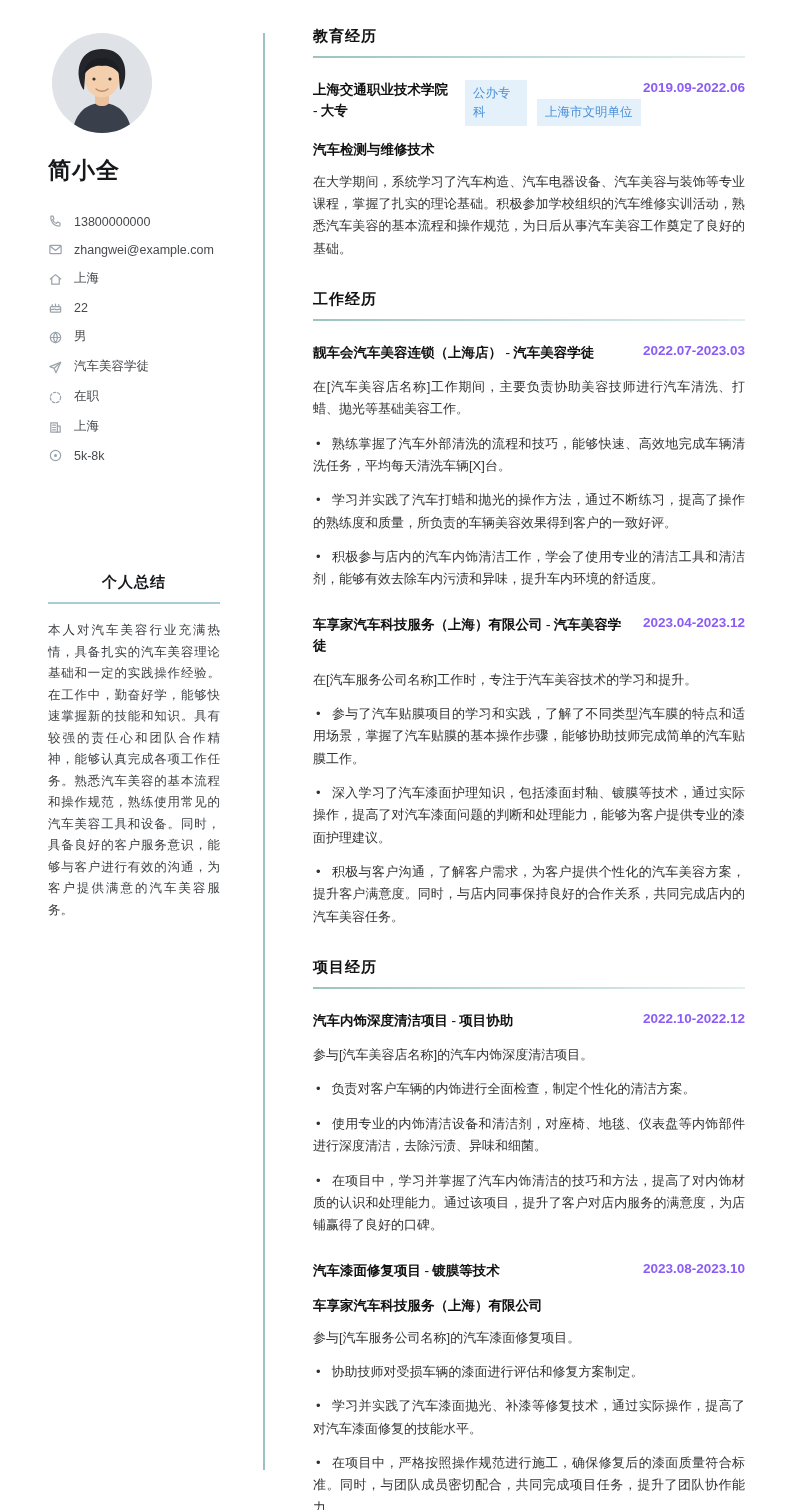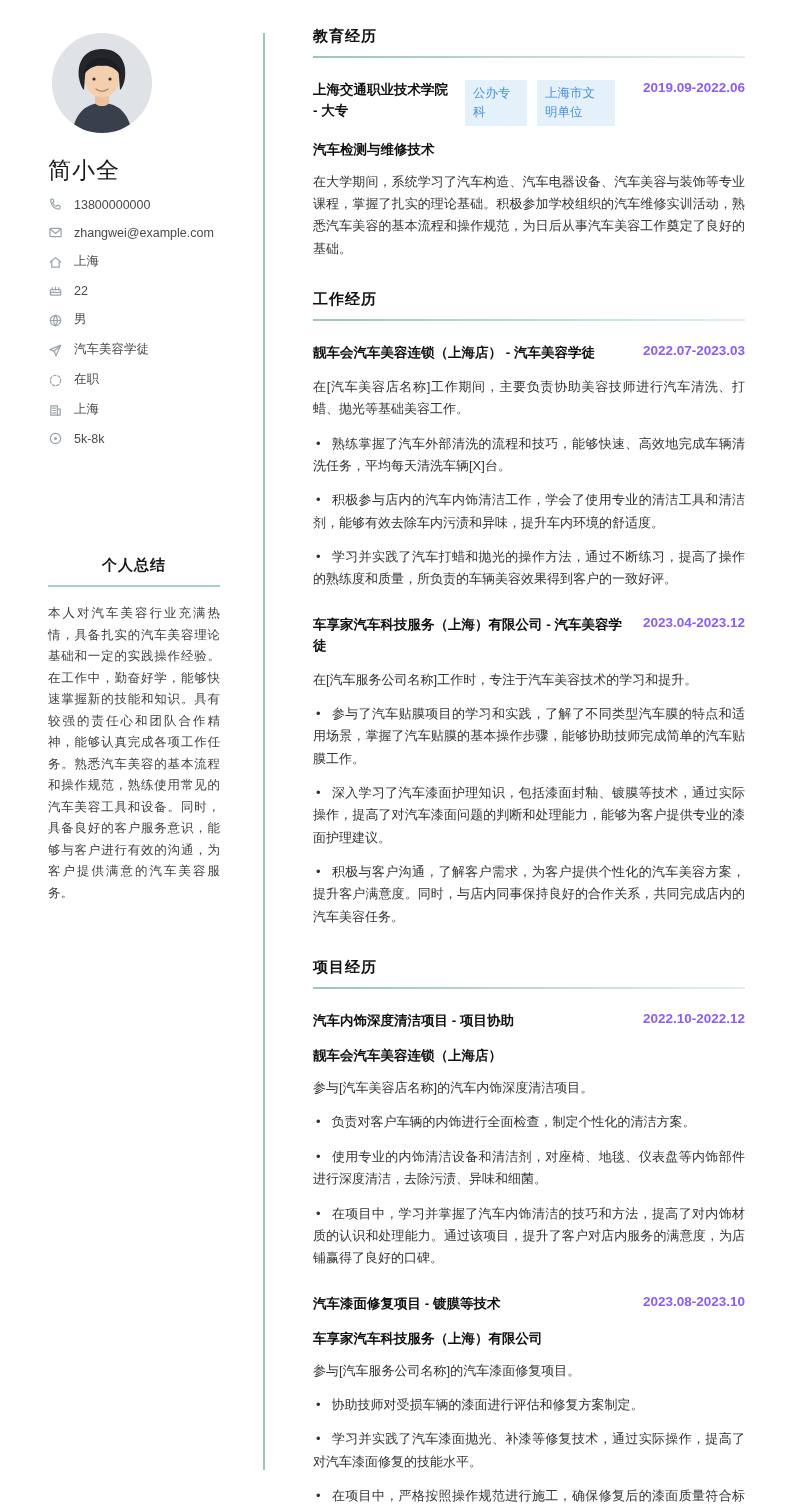--- a/index.html
+++ b/index.html
@@ -10,49 +10,49 @@
   }
   .page { display:flex; width:794px; height:1510px; position:relative; }
 
   
   .sidebar { width:264px; padding:33px 20px 0 48px; flex-shrink:0; }
   .divider { position:absolute; left:263px; top:33px; width:2px; height:1437px; background:#9cc4bf; }
 
   .avatar { width:100px; height:100px; border-radius:50%; overflow:hidden; margin:0 0 22px 4px; background:#e3e6ea; }
   .avatar svg { display:block; }
 
-  .name { font-size:23px; font-weight:normal; color:#16181a; margin:0 0 11px 0; letter-spacing:1px; }
+  .name { font-size:23px; font-weight:bold; color:#16181a; margin:0 0 28px 0; letter-spacing:1px; }
 
   .contact-item { display:flex; align-items:flex-end; margin-bottom:13px; font-size:12.5px; color:#46494d; }
   .contact-item .cicon { width:15px; height:15px; margin-right:11px; flex-shrink:0; display:inline-flex; }
   .contact-item .cicon svg { width:15px; height:15px; stroke:#9aa3ab; fill:none; stroke-width:1.3; stroke-linecap:round; stroke-linejoin:round; }
 
   .summary { margin-top:110px; width:172px; }
   .side-heading { font-size:15px; font-weight:bold; color:#16181a; padding-bottom:10px;
     border-bottom:2px solid #a9cdd2; letter-spacing:1px;text-align:center; }
   .summary-text { margin-top:16px; font-size:12.5px; line-height:1.72; color:#3c3f42; text-align:justify; }
 
   
   .main { flex:1; padding:27px 49px 0 49px; }
   .section { margin-top:30px; }
   .section:first-child { margin-top:0; }
   .sec-head { font-size:15px; font-weight:bold; color:#111; padding-bottom:10px; letter-spacing:1px;
     border-bottom:2px solid transparent;
     border-image:linear-gradient(to right,#9cc4bf,#e2efee) 1; }
   .sec-body { margin-top:22px; }
 
   .entry-header { display:flex; align-items:flex-start; }
-  .entry-title { font-size:13.5px; font-weight:bold; color:#111; line-height:1.55; padding-right:10px; }
+  .entry-title { font-size:13.5px; font-weight:bold; color:#111; line-height:1.55; padding-right:10px;font-family:Liberation Serif, serif; }
   .entry-date { margin-left:auto; font-size:13.5px; font-weight:bold; color:#8b5cf6; white-space:nowrap; }
 
   .edu-school { width:150px; flex-shrink:0; }
   .tags { display:flex; gap:10px; margin-left:2px; align-items:flex-end; }
   .tag { background:#e4f1fb; color:#4a90d9; font-size:12.5px; line-height:1.5; padding:4px 8px; }
   .tag.t1 { width:62px; }
-  .tag.t2 { width:78px; }
+  .tag.t2 { width:104px; }
 
   .sub-title { font-size:13.5px; font-weight:bold; color:#111; margin-top:15px; }
   .para { font-size:13px; line-height:1.72; color:#333; margin-top:12px; text-align:justify; }
   .bullet { font-size:13px; line-height:1.72; color:#333; margin-top:12px; text-align:justify; }
   .bullet .dot::before { content:"•"; font-size:13px; margin:0 11px 0 3px; color:#333; }
 
   .entry + .entry { margin-top:24px; }
 </style>
 </head>
 <body>
@@ -186,22 +186,22 @@
     <div class="section">
       <div class="sec-head">工作经历</div>
       <div class="sec-body">
         <div class="entry">
           <div class="entry-header">
             <div class="entry-title">靓车会汽车美容连锁（上海店） - 汽车美容学徒</div>
             <div class="entry-date">2022.07-2023.03</div>
           </div>
           <div class="para">在[汽车美容店名称]工作期间，主要负责协助美容技师进行汽车清洗、打蜡、抛光等基础美容工作。</div>
           <div class="bullet"><span class="dot"></span><span>熟练掌握了汽车外部清洗的流程和技巧，能够快速、高效地完成车辆清洗任务，平均每天清洗车辆[X]台。</span></div>
+          <div class="bullet"><span class="dot"></span><span>学习并实践了汽车打蜡和抛光的操作方法，通过不断练习，提高了操作的熟练度和质量，所负责的车辆美容效果得到客户的一致好评。</span></div>
           <div class="bullet"><span class="dot"></span><span>积极参与店内的汽车内饰清洁工作，学会了使用专业的清洁工具和清洁剂，能够有效去除车内污渍和异味，提升车内环境的舒适度。</span></div>
-          <div class="bullet"><span class="dot"></span><span>学习并实践了汽车打蜡和抛光的操作方法，通过不断练习，提高了操作的熟练度和质量，所负责的车辆美容效果得到客户的一致好评。</span></div>
         </div>
 
         <div class="entry">
           <div class="entry-header">
             <div class="entry-title">车享家汽车科技服务（上海）有限公司 - 汽车美容学徒</div>
             <div class="entry-date">2023.04-2023.12</div>
           </div>
           <div class="para">在[汽车服务公司名称]工作时，专注于汽车美容技术的学习和提升。</div>
           <div class="bullet"><span class="dot"></span><span>参与了汽车贴膜项目的学习和实践，了解了不同类型汽车膜的特点和适用场景，掌握了汽车贴膜的基本操作步骤，能够协助技师完成简单的汽车贴膜工作。</span></div>
           <div class="bullet"><span class="dot"></span><span>深入学习了汽车漆面护理知识，包括漆面封釉、镀膜等技术，通过实际操作，提高了对汽车漆面问题的判断和处理能力，能够为客户提供专业的漆面护理建议。</span></div>
@@ -211,21 +211,20 @@
     </div>
 
     <div class="section">
       <div class="sec-head">项目经历</div>
       <div class="sec-body">
         <div class="entry">
           <div class="entry-header">
             <div class="entry-title">汽车内饰深度清洁项目 - 项目协助</div>
             <div class="entry-date">2022.10-2022.12</div>
           </div>
-          <div class="sub-title">靓车会汽车美容连锁（上海店）</div>
           <div class="para">参与[汽车美容店名称]的汽车内饰深度清洁项目。</div>
           <div class="bullet"><span class="dot"></span><span>负责对客户车辆的内饰进行全面检查，制定个性化的清洁方案。</span></div>
           <div class="bullet"><span class="dot"></span><span>使用专业的内饰清洁设备和清洁剂，对座椅、地毯、仪表盘等内饰部件进行深度清洁，去除污渍、异味和细菌。</span></div>
           <div class="bullet"><span class="dot"></span><span>在项目中，学习并掌握了汽车内饰清洁的技巧和方法，提高了对内饰材质的认识和处理能力。通过该项目，提升了客户对店内服务的满意度，为店铺赢得了良好的口碑。</span></div>
         </div>
 
         <div class="entry">
           <div class="entry-header">
             <div class="entry-title">汽车漆面修复项目 - 镀膜等技术</div>
             <div class="entry-date">2023.08-2023.10</div>

